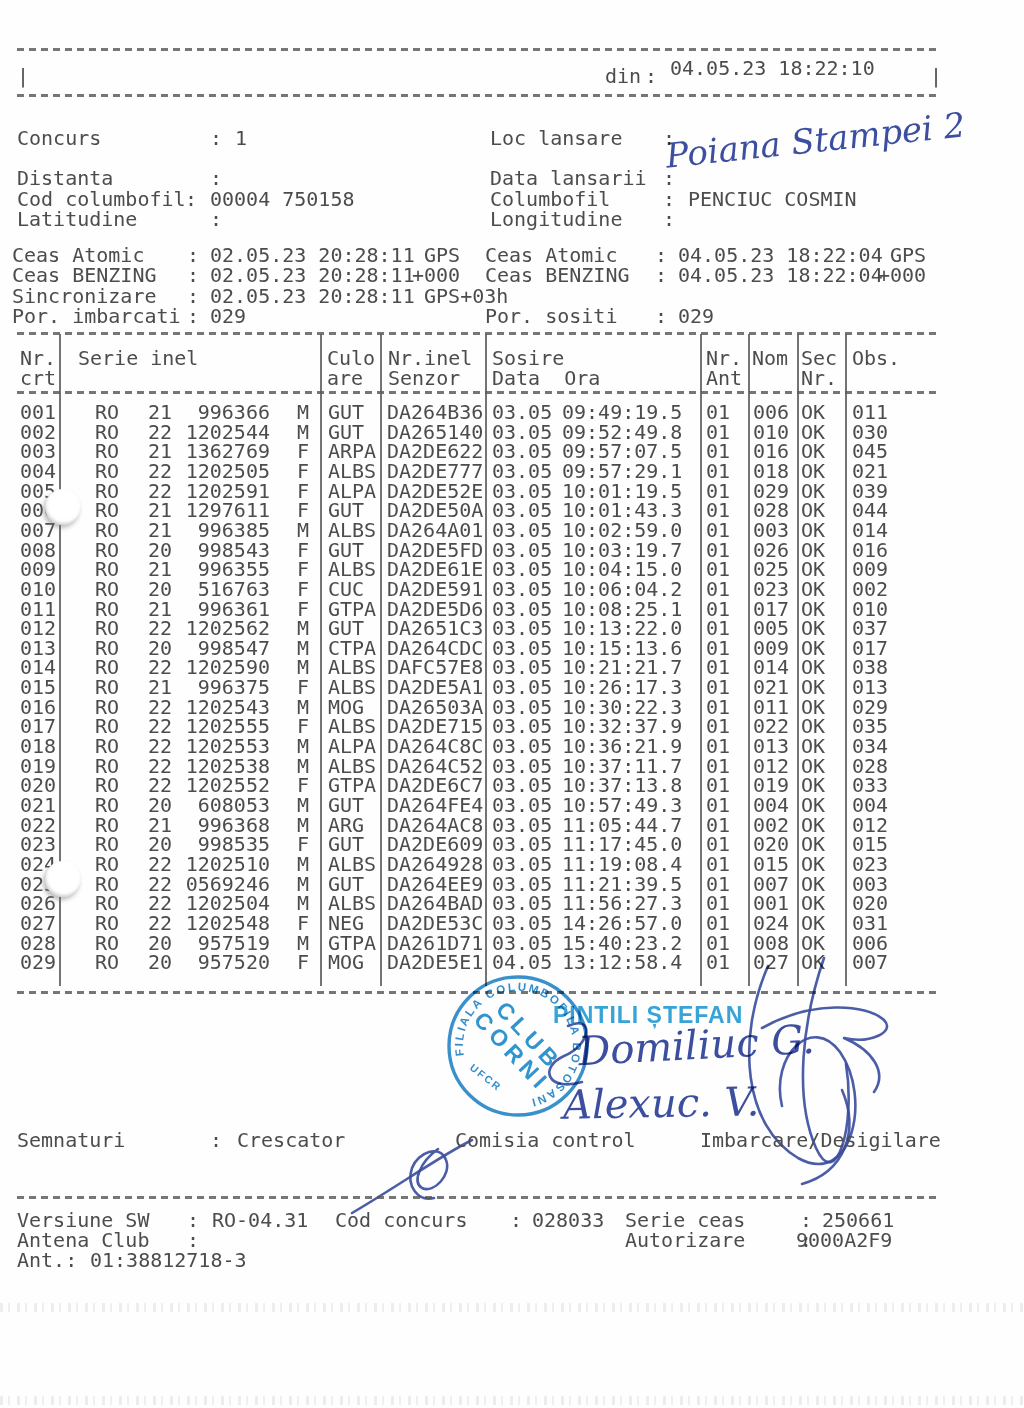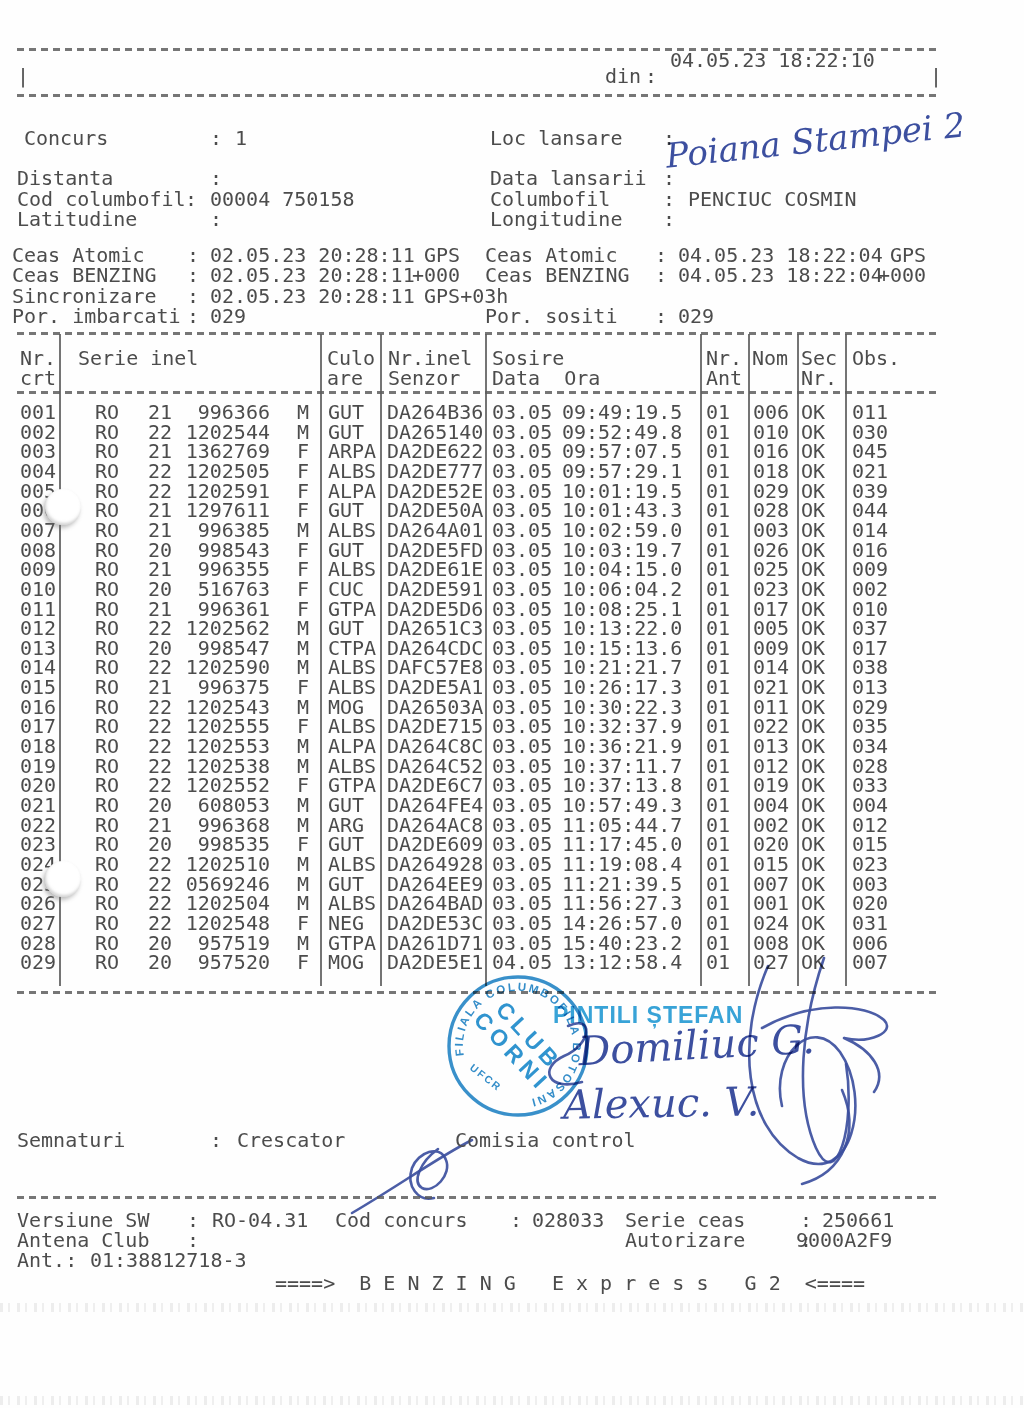--- a/index.html
+++ b/index.html
@@ -30,25 +30,25 @@
 </style>
 </head>
 <body>
 
 <div class="page">
 
   <div class="dash" style="top:48px"></div>
   <span class="t" style="left:17px;top:64px">|</span>
   <span class="t" style="left:605px;top:64px">din</span>
   <span class="t" style="left:645px;top:64px">:</span>
-  <span class="t" style="left:670px;top:48px">04.05.23 18:22:10</span>
+  <span class="t" style="left:670px;top:56px">04.05.23 18:22:10</span>
   <span class="t" style="left:930px;top:64px">|</span>
   <div class="dash" style="top:94px"></div>
 
-  <span class="t" style="left:24px;top:126px">Concurs</span>
+  <span class="t" style="left:17px;top:126px">Concurs</span>
   <span class="t" style="left:210px;top:126px">:</span>
   <span class="t" style="left:235px;top:126px">1</span>
   <span class="t" style="left:17px;top:166px">Distanta</span>
   <span class="t" style="left:210px;top:166px">:</span>
   <span class="t" style="left:17px;top:187px">Cod columbofil</span>
   <span class="t" style="left:185px;top:187px">:</span>
   <span class="t" style="left:210px;top:187px">00004 750158</span>
   <span class="t" style="left:17px;top:207px">Latitudine</span>
   <span class="t" style="left:210px;top:207px">:</span>
 
@@ -590,20 +590,21 @@
     <path class="ink" d="M 524,28 C 502,92 494,168 516,218 C 536,262 556,196 546,134"></path>
     <path class="ink" d="M 462,98 C 512,70 566,74 584,90 C 596,102 570,114 544,108 C 572,120 588,142 574,162"></path>
     <path class="ink" d="M 542,160 C 560,202 544,242 502,254"></path>
     <path class="ink" d="M 268,96 C 294,84 292,114 264,126 C 238,138 248,162 282,152"></path>
   </svg>
 
   <span class="t" style="left:17px;top:1128px">Semnaturi</span>
   <span class="t" style="left:210px;top:1128px">:</span>
   <span class="t" style="left:237px;top:1128px">Crescator</span>
   <span class="t" style="left:455px;top:1128px">Comisia control</span>
+  <span class="t" style="left:700px;top:1128px">Imbarcare/Desigilare</span>
 
   <div class="dash" style="top:1196px"></div>
   <span class="t" style="left:17px;top:1208px">Versiune SW</span>
   <span class="t" style="left:187px;top:1208px">:</span>
   <span class="t" style="left:212px;top:1208px">RO-04.31</span>
   <span class="t" style="left:335px;top:1208px">Cod concurs</span>
   <span class="t" style="left:510px;top:1208px">:</span>
   <span class="t" style="left:532px;top:1208px">028033</span>
   <span class="t" style="left:625px;top:1208px">Serie ceas</span>
   <span class="t" style="left:800px;top:1208px">:</span>
@@ -611,17 +612,16 @@
 
   <span class="t" style="left:17px;top:1228px">Antena Club</span>
   <span class="t" style="left:187px;top:1228px">:</span>
   <span class="t" style="left:625px;top:1228px">Autorizare</span>
   <span class="t" style="left:800px;top:1228px">:</span>
   <span class="t" style="left:796px;top:1228px">9000A2F9</span>
 
   <span class="t" style="left:17px;top:1248px">Ant.:</span>
   <span class="t" style="left:90px;top:1248px">01:38812718-3</span>
 
-  <span class="t" style="left:275px;top:1271px">====&gt;  B E N Z I N G   E x p r e s s   G 2  &lt;====</span>
 
   <div class="smudge" style="top:1303px"></div>
   <div class="smudge" style="top:1396px"></div>
 </div>
 
 </body></html>

